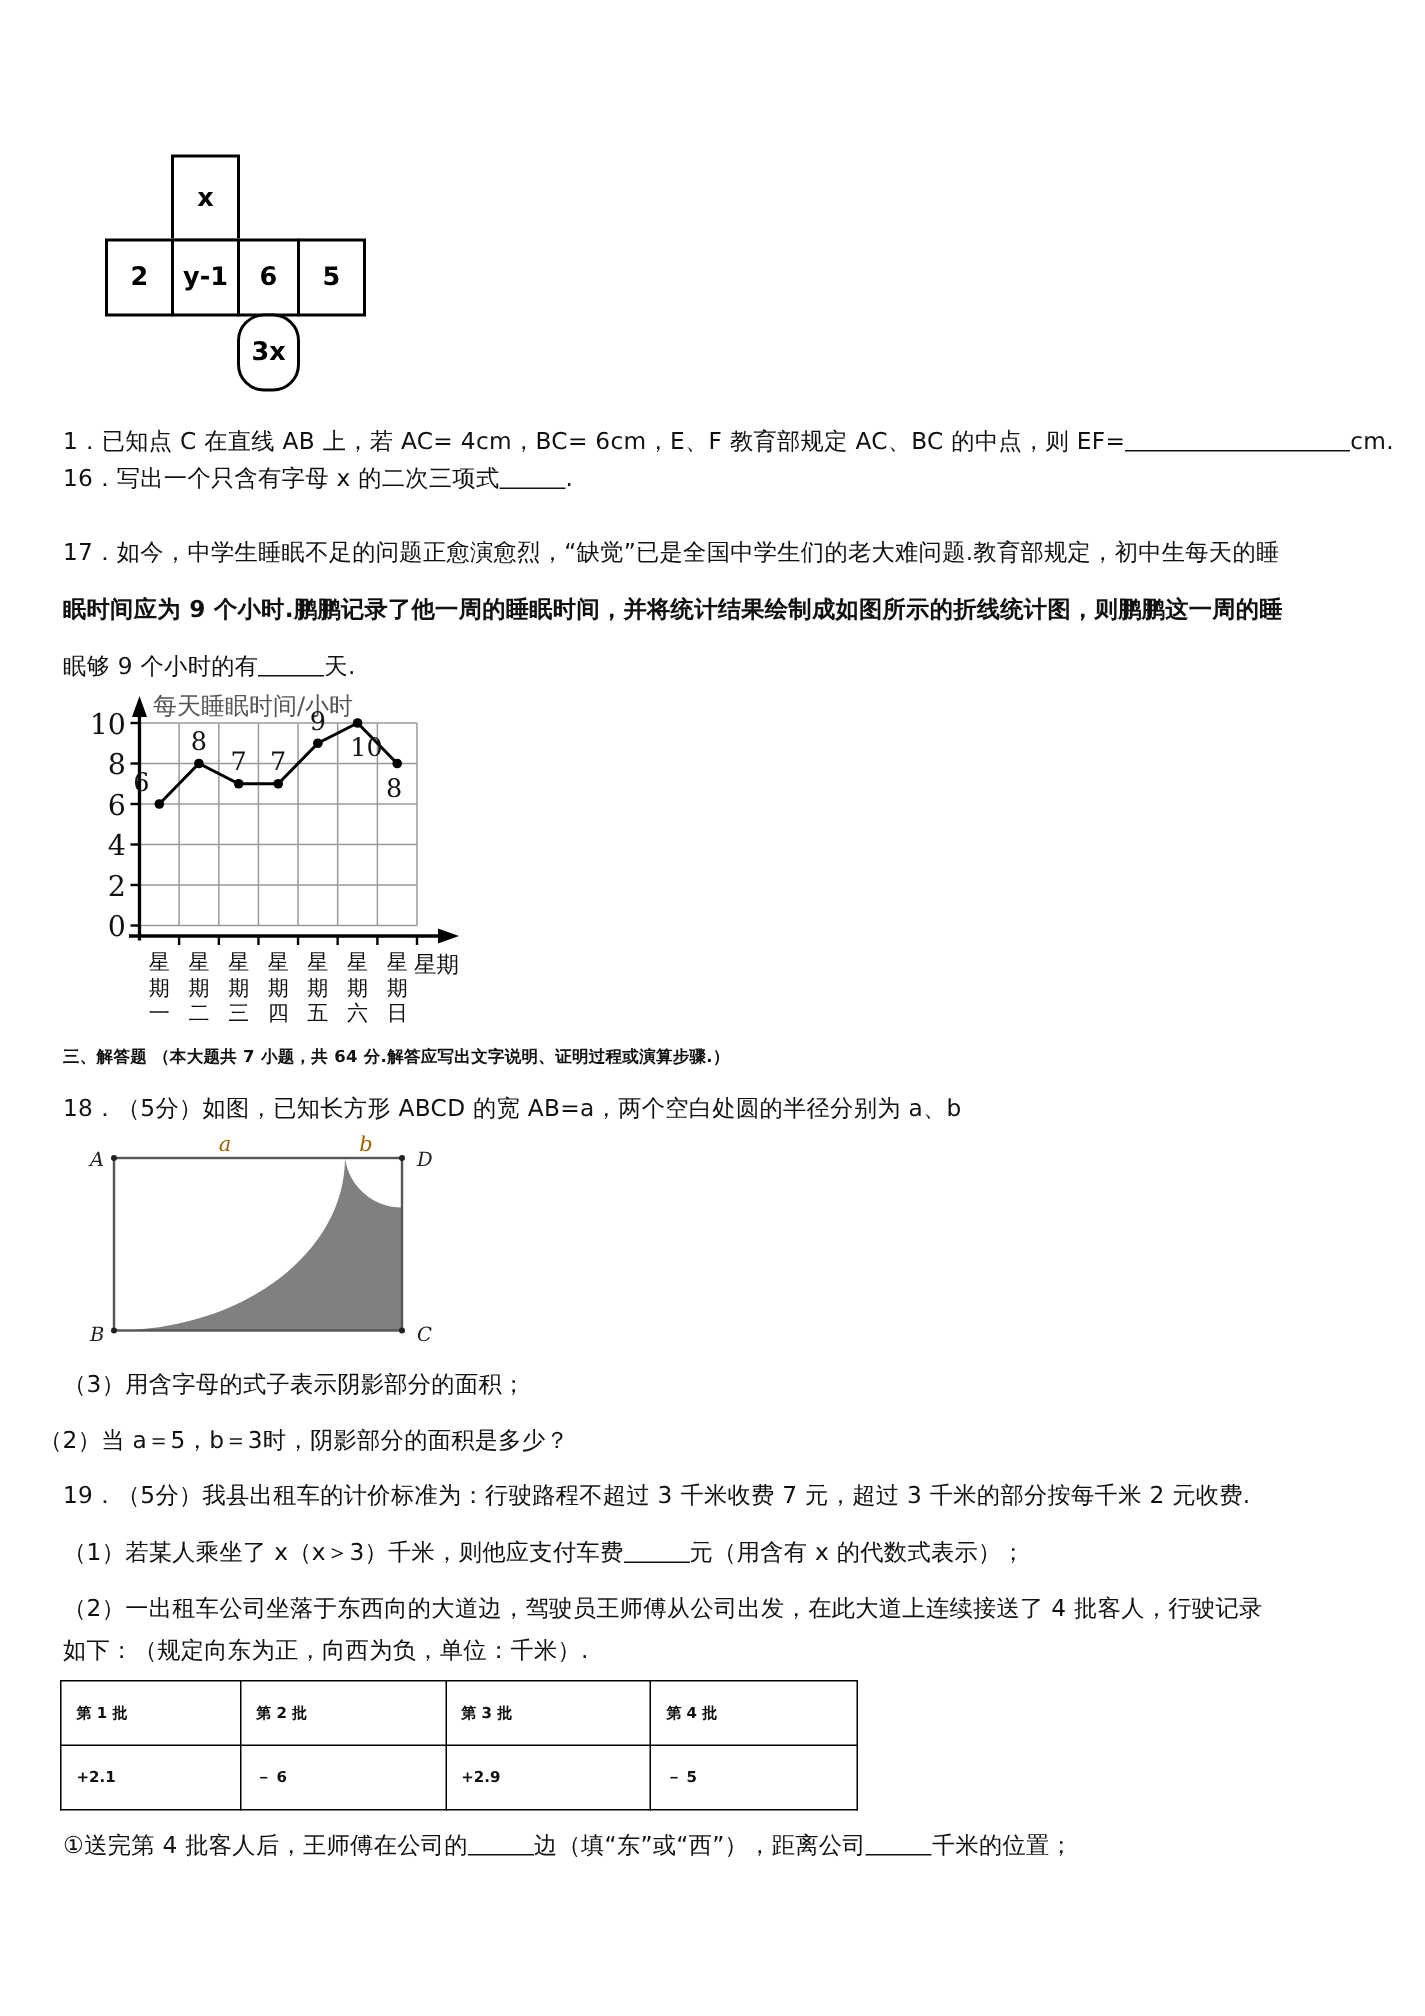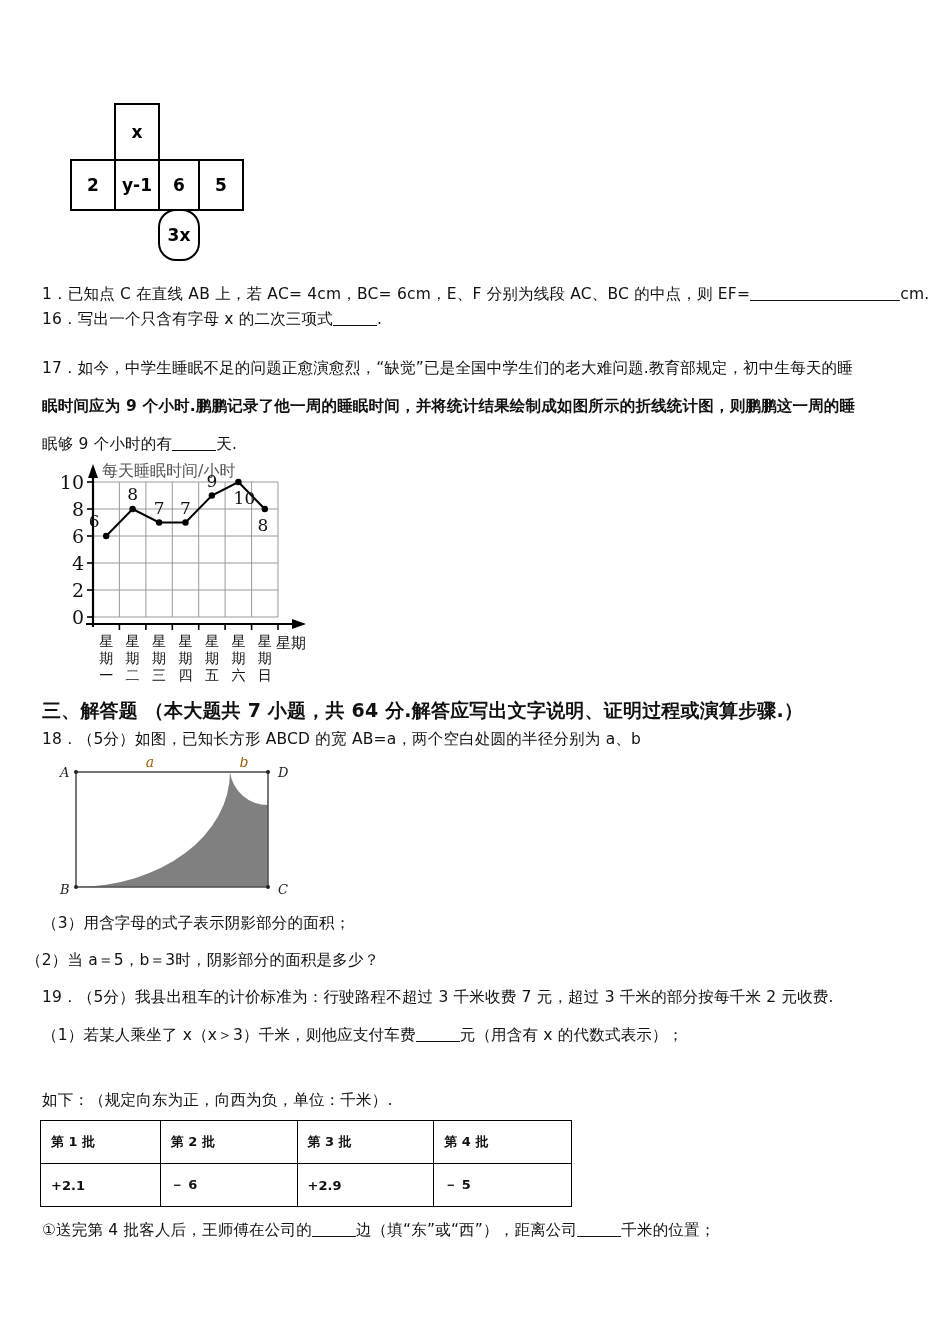--- a/index.html
+++ b/index.html
@@ -94,21 +94,21 @@
     position: absolute;
     left: 40px;
     top: 1120px;
     border-collapse: collapse;
     width: 532px;
   }
   #taxi-table td {
     border: 1px solid #000;
     height: 43px;
     padding: 4px 10px;
-    font-size: 13px;
+    font-size: 10px;
     font-weight: bold;
     vertical-align: middle;
     color: #111;
     margin-top: 36px;
   }
   #taxi-table td.c1 { width: 120px; }
   #taxi-table td.c2 { width: 137px; }
   #taxi-table td.c3 { width: 137px; }
   #taxi-table td.c4 { width: 138px; }
 </style>
@@ -122,21 +122,21 @@
       <div class="net-cell" style="left:44px; top:0px; width:46px; height:58px;">x</div>
       <div class="net-cell" style="left:0px; top:56px; width:46px; height:52px;">2</div>
       <div class="net-cell" style="left:44px; top:56px; width:46px; height:52px;">y-1</div>
       <div class="net-cell" style="left:88px; top:56px; width:42px; height:52px;">6</div>
       <div class="net-cell" style="left:128px; top:56px; width:46px; height:52px;">5</div>
       <div class="net-cell" style="left:88px; top:106px; width:42px; height:52px;border-radius:18px;">3x</div>
     </div>
   </div>
 
   <div class="qline" style="position:absolute; left:42px; top:282px;">
-    <span class="qnum">1．</span><span>已知点 C 在直线 AB 上，若 AC= 4cm，BC= 6cm，E、F 分别为线段 AC、BC 的中点，则 EF=</span><span class="blank-long"></span><span>cm.</span>
+    <span class="qnum">1．</span><span>已知点 C 在直线 AB 上，若 AC= 4cm，BC= 6cm，E、F 教育部规定 AC、BC 的中点，则 EF=</span><span class="blank-long"></span><span>cm.</span>
   </div>
 
   <div class="qline" style="position:absolute; left:42px; top:307px;">
     <span class="qnum">16．</span><span>写出一个只含有字母 x 的二次三项式</span><span class="blank-short"></span><span>.</span>
   </div>
 
   <div class="qline" style="position:absolute; left:42px; top:356px;">
     <span class="qnum">17．</span><span>如今，中学生睡眠不足的问题正愈演愈烈，“缺觉”已是全国中学生们的老大难问题.教育部规定，初中生每天的睡</span>
   </div>
   <div class="qline" style="position:absolute; left:42px; top:394px;font-weight:bold;">
@@ -230,21 +230,21 @@
           <text x="137.5" y="194"><tspan x="137.5" dy="0">星</tspan><tspan x="137.5" dy="17">期</tspan><tspan x="137.5" dy="17">四</tspan></text>
           <text x="163.9" y="194"><tspan x="163.9" dy="0">星</tspan><tspan x="163.9" dy="17">期</tspan><tspan x="163.9" dy="17">五</tspan></text>
           <text x="190.4" y="194"><tspan x="190.4" dy="0">星</tspan><tspan x="190.4" dy="17">期</tspan><tspan x="190.4" dy="17">六</tspan></text>
           <text x="216.8" y="194"><tspan x="216.8" dy="0">星</tspan><tspan x="216.8" dy="17">期</tspan><tspan x="216.8" dy="17">日</tspan></text>
         </g>
 
       <text id="x-axis-title" x="243" y="196" font-family="DejaVu Sans, Liberation Sans, sans-serif" font-size="15" fill="#111" text-anchor="middle">星期</text>
     </svg>
   </div>
 
-  <div class="qline bold" style="position:absolute; left:42px; top:696px; font-size:19px;">三、解答题 （本大题共 7 小题，共 64 分.解答应写出文字说明、证明过程或演算步骤.）</div>
+  <div class="qline bold" style="position:absolute; left:42px; top:696px; font-size:11px;">三、解答题 （本大题共 7 小题，共 64 分.解答应写出文字说明、证明过程或演算步骤.）</div>
 
   <div class="qline" style="position:absolute; left:42px; top:727px;">
     <span class="qnum">18．</span><span>（5分）如图，已知长方形 ABCD 的宽 AB=a，两个空白处圆的半径分别为 a、b</span>
   </div>
 
   <div id="rect-figure">
     <svg width="260" height="150" viewBox="0 0 260 150" xmlns="http://www.w3.org/2000/svg">
 
       <path d="M 30 130 L 222 130 L 222 48 A 38 38 0 0 1 184 15 A 154 115 0 0 1 30 130 Z" fill="#808080" stroke="none"></path>
 
@@ -275,20 +275,21 @@
   <div class="qline" style="position:absolute; left:26px; top:948px;">（2）当 a＝5，b＝3时，阴影部分的面积是多少？</div>
 
   <div class="qline" style="position:absolute; left:42px; top:985px;">
     <span class="qnum">19．</span><span>（5分）我县出租车的计价标准为：行驶路程不超过 3 千米收费 7 元，超过 3 千米的部分按每千米 2 元收费.</span>
   </div>
 
   <div class="qline" style="position:absolute; left:42px; top:1023px;">
     <span>（1）若某人乘坐了 x（x＞3）千米，则他应支付车费</span><span class="blank-short"></span><span>元（用含有 x 的代数式表示）；</span>
   </div>
 
+  <div class="qline" style="position:absolute; left:42px; top:1060px;">（2）一出租车公司坐落于东西向的大道边，驾驶员王师傅从公司出发，在此大道上连续接送了 4 批客人，行驶记录</div>
   <div class="qline" style="position:absolute; left:42px; top:1088px;">如下：（规定向东为正，向西为负，单位：千米）.</div>
 
   <table id="taxi-table">
     <tbody>
       <tr>
         <td class="c1">第 1 批</td>
         <td class="c2">第 2 批</td>
         <td class="c3">第 3 批</td>
         <td class="c4">第 4 批</td>
       </tr>

